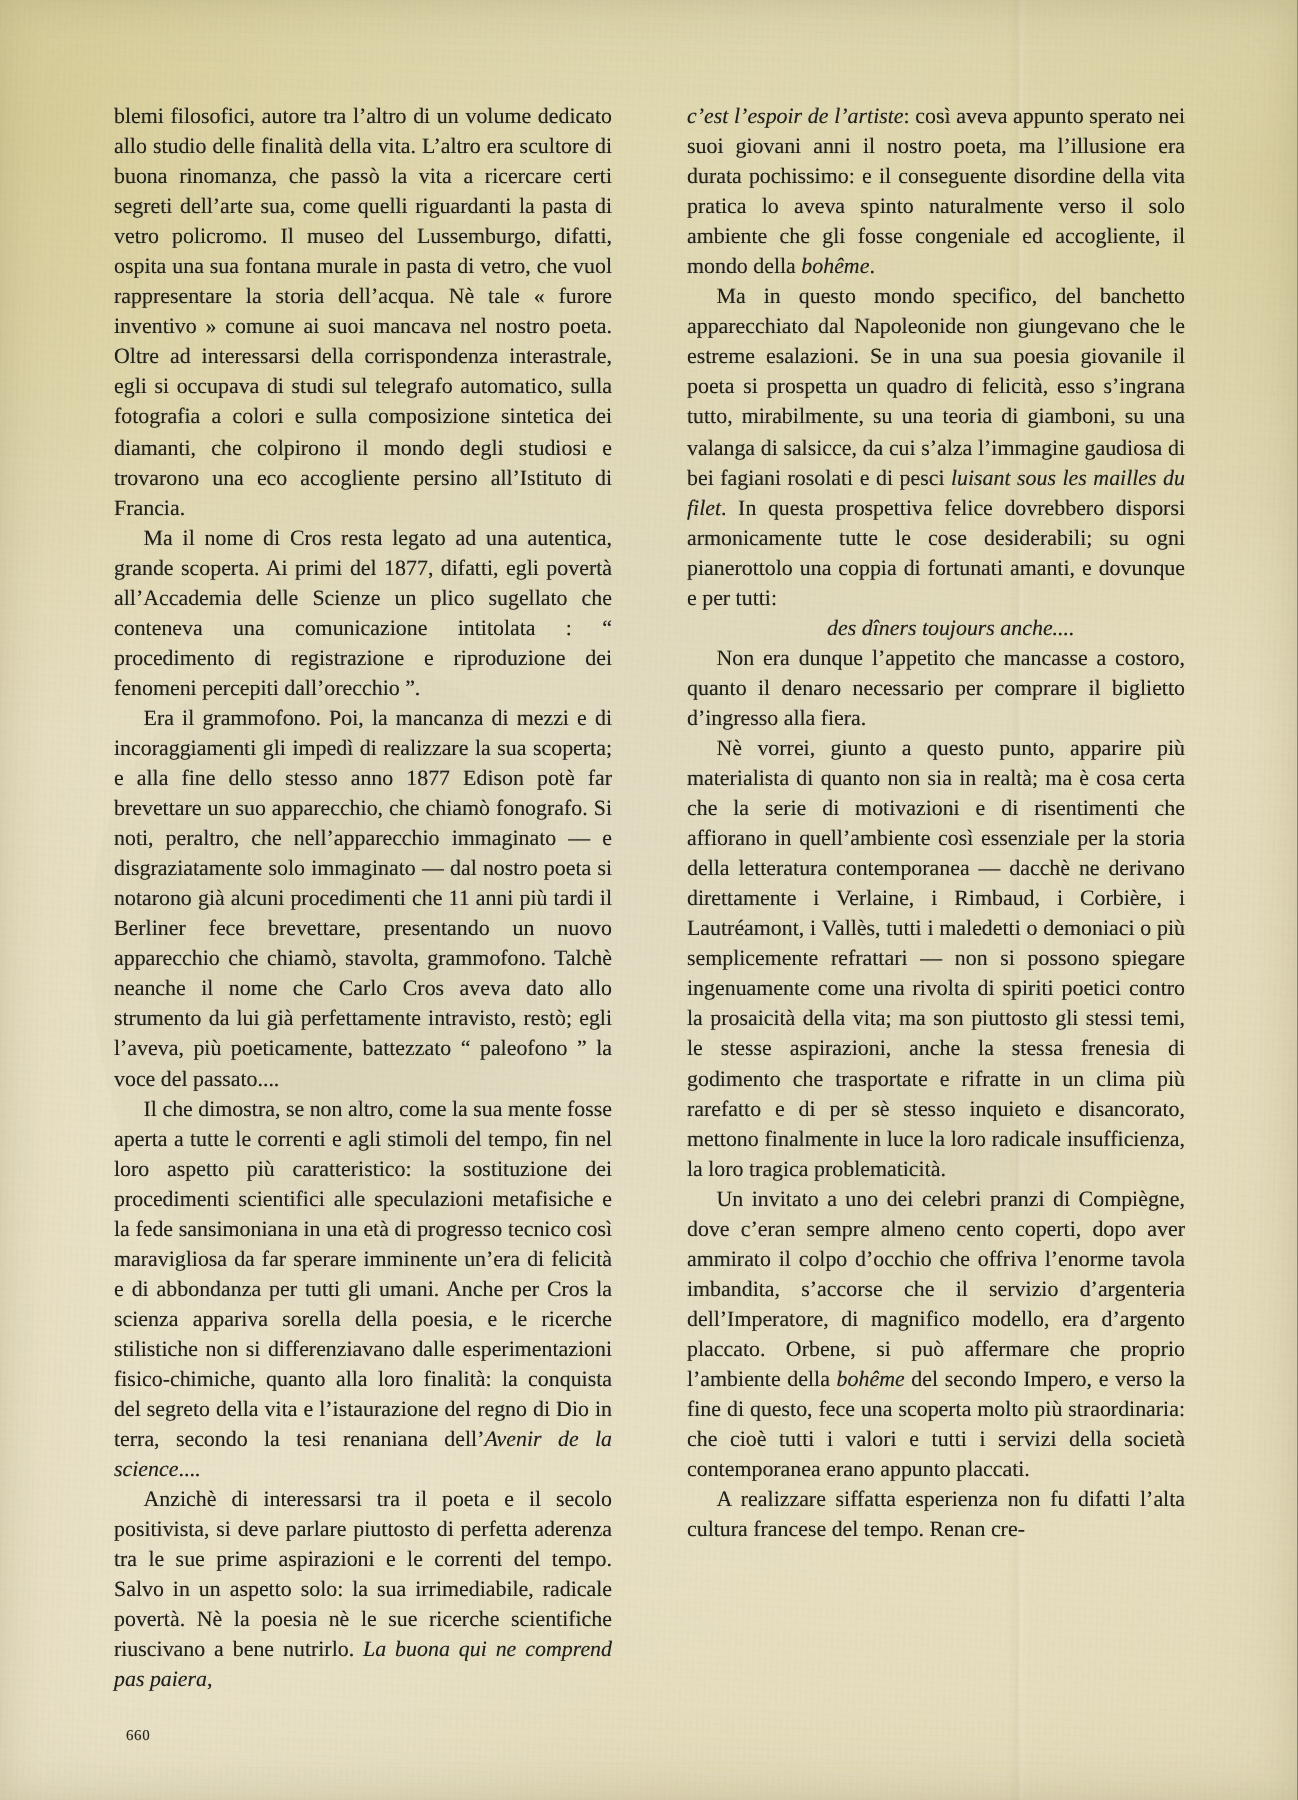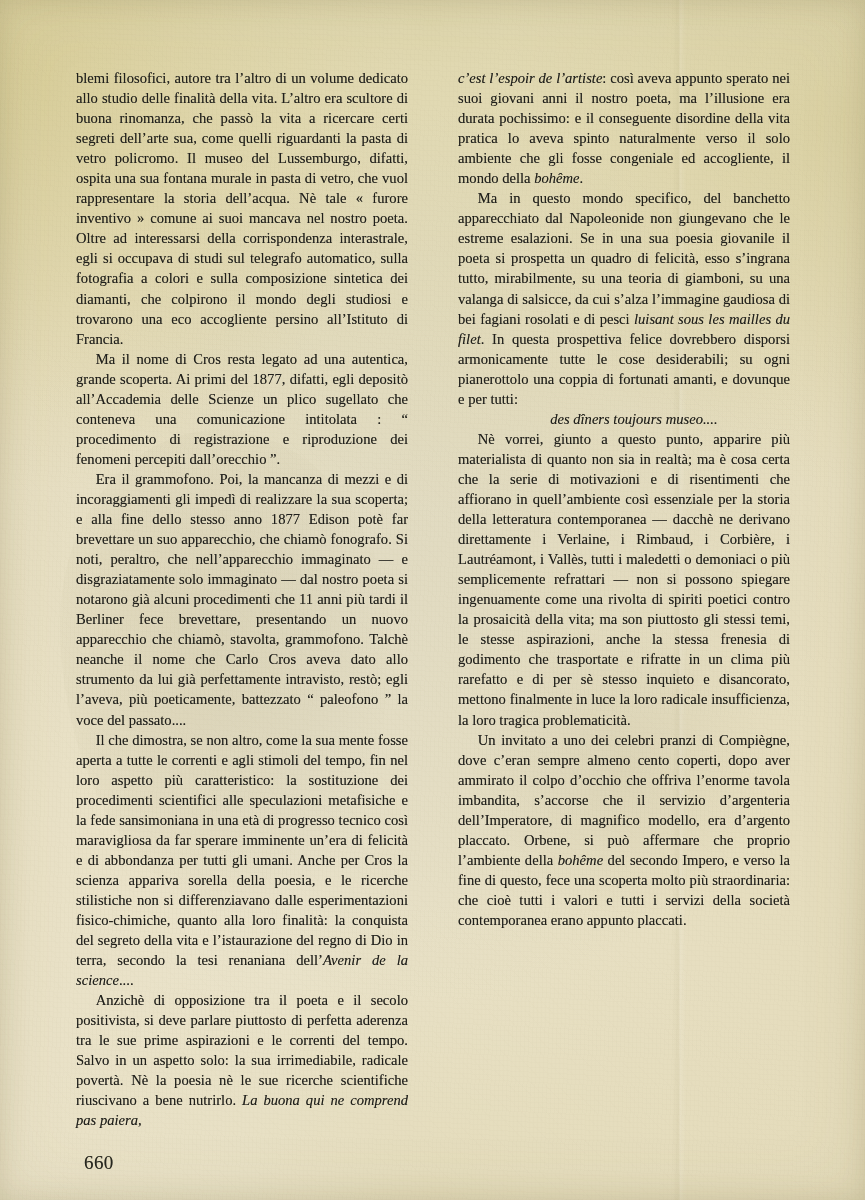--- a/index.html
+++ b/index.html
@@ -104,21 +104,21 @@
     text-indent: 0;
     font-style: italic;
   }
   .gap-before { margin-top: 14px; }
 
   
   #folio {
     position: absolute;
     left: 84px;
     top: 1152px;
-    font-size: 19px;
+    font-size: 10px;
     letter-spacing: .4px;
     color: #26261f;
   }
 
   
   .column, #folio {
     text-shadow: 0 0 .45px rgba(40,38,28,0.45);
   }
 </style>
 </head>
@@ -127,30 +127,32 @@
 <div id="page-scan">
 
   <div id="paper-grain"></div>
   <div id="paper-stain-a"></div>
   <div id="paper-stain-b"></div>
   <div id="paper-crease"></div>
 
   <div id="text-block">
     <div class="column" id="col-left">
         <p class="noindent"><span>blemi filosofici, autore tra l’altro di un volume dedicato allo studio delle finalità della vita. L’altro era scultore di buona rinomanza, che passò la vita a ricercare certi segreti dell’arte sua, come quelli riguardanti la pasta di vetro policromo. Il museo del Lussemburgo, difatti, ospita una sua fontana murale in pasta di vetro, che vuol rappresentare la storia dell’acqua. Nè tale « furore inventivo » comune ai suoi mancava nel nostro poeta. Oltre ad interessarsi della corrispondenza interastrale, egli si occupava di studi sul telegrafo automatico, sulla fotografia a colori e sulla composizione sintetica dei diamanti, che colpirono il mondo degli studiosi e trovarono una eco accogliente persino all’Istituto di Francia.</span></p>
-        <p><span>Ma il nome di Cros resta legato ad una autentica, grande scoperta. Ai primi del 1877, difatti, egli depositò all’Accademia delle Scienze un plico sugellato che conteneva una comunicazione intitolata : “ procedimento di registrazione e riproduzione dei fenomeni percepiti dall’orecchio ”.</span></p>
+        <p><span>Ma il nome di Cros resta legato ad una autentica, grande scoperta. Ai primi del 1877, difatti, egli povertà all’Accademia delle Scienze un plico sugellato che conteneva una comunicazione intitolata : “ procedimento di registrazione e riproduzione dei fenomeni percepiti dall’orecchio ”.</span></p>
         <p><span>Era il grammofono. Poi, la mancanza di mezzi e di incoraggiamenti gli impedì di realizzare la sua scoperta; e alla fine dello stesso anno 1877 Edison potè far brevettare un suo apparecchio, che chiamò fonografo. Si noti, peraltro, che nell’apparecchio immaginato — e disgraziatamente solo immaginato — dal nostro poeta si notarono già alcuni procedimenti che 11 anni più tardi il Berliner fece brevettare, presentando un nuovo apparecchio che chiamò, stavolta, grammofono. Talchè neanche il nome che Carlo Cros aveva dato allo strumento da lui già perfettamente intravisto, restò; egli l’aveva, più poeticamente, battezzato “ paleofono ” la voce del passato....</span></p>
         <p><span>Il che dimostra, se non altro, come la sua mente fosse aperta a tutte le correnti e agli stimoli del tempo, fin nel loro aspetto più caratteristico: la sostituzione dei procedimenti scientifici alle speculazioni metafisiche e la fede sansimoniana in una età di progresso tecnico così maravigliosa da far sperare imminente un’era di felicità e di abbondanza per tutti gli umani. Anche per Cros la scienza appariva sorella della poesia, e le ricerche stilistiche non si differenziavano dalle esperimentazioni fisico-chimiche, quanto alla loro finalità: la conquista del segreto della vita e l’istaurazione del regno di Dio in terra, secondo la tesi renaniana dell’</span><i>Avenir de la science</i><span>....</span></p>
-        <p><span>Anzichè di opposizione tra il poeta e il secolo positivista, si deve parlare piuttosto di perfetta aderenza tra le sue prime aspirazioni e le correnti del tempo. Salvo in un aspetto solo: la sua irrimediabile, radicale povertà. Nè la poesia nè le sue ricerche scientifiche riuscivano a bene nutrirlo. </span><i>La buona qui ne comprend pas paiera,</i></p>
+        <p><span>Anzichè di interessarsi tra il poeta e il secolo positivista, si deve parlare piuttosto di perfetta aderenza tra le sue prime aspirazioni e le correnti del tempo. Salvo in un aspetto solo: la sua irrimediabile, radicale povertà. Nè la poesia nè le sue ricerche scientifiche riuscivano a bene nutrirlo. </span><i>La buona qui ne comprend pas paiera,</i></p>
       </div>
     <div class="column" id="col-right">
         <p class="noindent"><i>c’est l’espoir de l’artiste</i><span>: così aveva appunto sperato nei suoi giovani anni il nostro poeta, ma l’illusione era durata pochissimo: e il conseguente disordine della vita pratica lo aveva spinto naturalmente verso il solo ambiente che gli fosse congeniale ed accogliente, il mondo della </span><i>bohême</i><span>.</span></p>
         <p><span>Ma in questo mondo specifico, del banchetto apparecchiato dal Napoleonide non giungevano che le estreme esalazioni. Se in una sua poesia giovanile il poeta si prospetta un quadro di felicità, esso s’ingrana tutto, mirabilmente, su una teoria di giamboni, su una valanga di salsicce, da cui s’alza l’immagine gaudiosa di bei fagiani rosolati e di pesci </span><i>luisant sous les mailles du filet</i><span>. In questa prospettiva felice dovrebbero disporsi armonicamente tutte le cose desiderabili; su ogni pianerottolo una coppia di fortunati amanti, e dovunque e per tutti:</span></p>
-        <p class="centered-line"><i>des dîners toujours museo....</i></p>
+        <p class="centered-line"><i>des dîners toujours anche....</i></p>
+        <p><span>Non era dunque l’appetito che mancasse a costoro, quanto il denaro necessario per comprare il biglietto d’ingresso alla fiera.</span></p>
         <p><span>Nè vorrei, giunto a questo punto, apparire più materialista di quanto non sia in realtà; ma è cosa certa che la serie di motivazioni e di risentimenti che affiorano in quell’ambiente così essenziale per la storia della letteratura contemporanea — dacchè ne derivano direttamente i Verlaine, i Rimbaud, i Corbière, i Lautréamont, i Vallès, tutti i maledetti o demoniaci o più semplicemente refrattari — non si possono spiegare ingenuamente come una rivolta di spiriti poetici contro la prosaicità della vita; ma son piuttosto gli stessi temi, le stesse aspirazioni, anche la stessa frenesia di godimento che trasportate e rifratte in un clima più rarefatto e di per sè stesso inquieto e disancorato, mettono finalmente in luce la loro radicale insufficienza, la loro tragica problematicità.</span></p>
         <p><span>Un invitato a uno dei celebri pranzi di Compiègne, dove c’eran sempre almeno cento coperti, dopo aver ammirato il colpo d’occhio che offriva l’enorme tavola imbandita, s’accorse che il servizio d’argenteria dell’Imperatore, di magnifico modello, era d’argento placcato. Orbene, si può affermare che proprio l’ambiente della </span><i>bohême</i><span> del secondo Impero, e verso la fine di questo, fece una scoperta molto più straordinaria: che cioè tutti i valori e tutti i servizi della società contemporanea erano appunto placcati.</span></p>
+        <p class="gap-before"><span>A realizzare siffatta esperienza non fu difatti l’alta cultura francese del tempo. Renan cre-</span></p>
       </div>
   </div>
 
   <div id="folio">660</div>
 
   <div id="paper-edges"></div>
 </div>
 
 </body></html>

